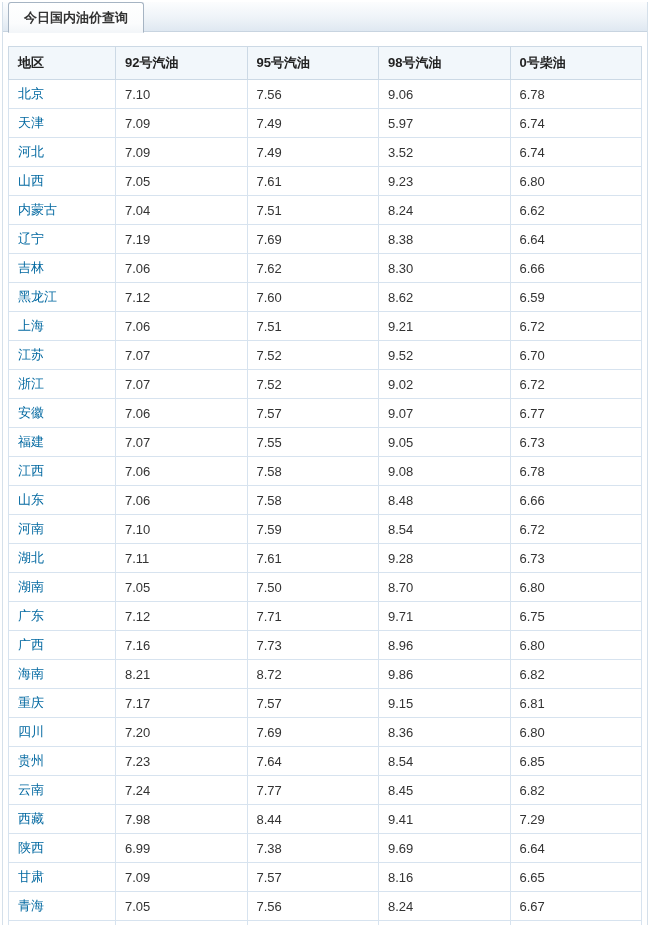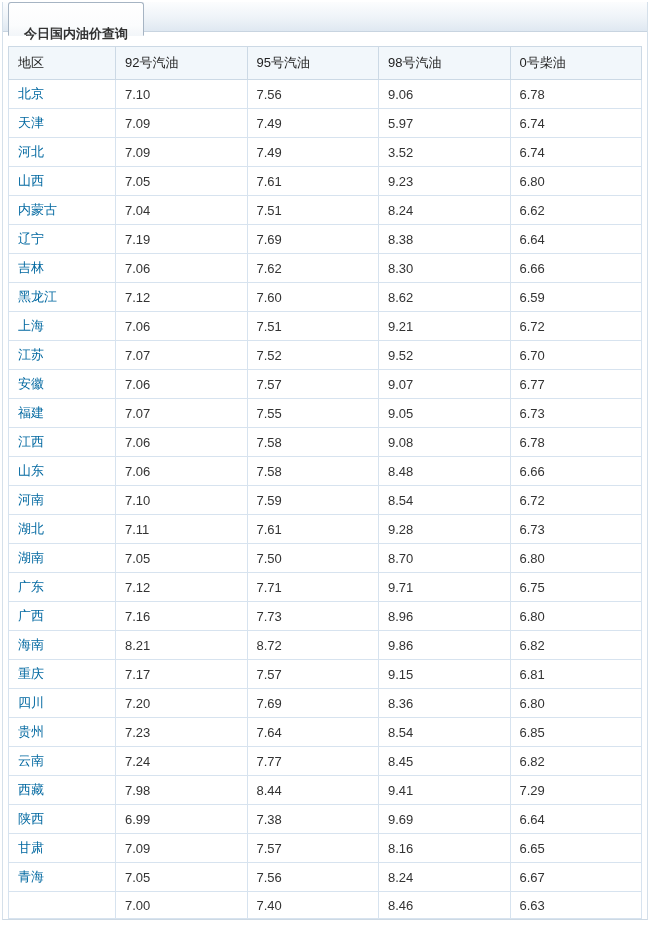--- a/index.html
+++ b/index.html
@@ -25,21 +25,21 @@
     border-bottom: 1px solid #c8d4e0;
     position: relative;
   }
   .tab {
     display: inline-block;
     position: absolute;
     left: 5px;
     top: 0;
     height: 31px;
     line-height: 29px;
-    padding: 16px 15px;
+    padding: 0 15px;
     background: linear-gradient(to bottom, #ffffff 0%, #fbfcfd 70%, #f3f6f9 100%);
     border: 1px solid #a6b4c3;
     border-bottom: 1px solid #f3f6f9;
     border-radius: 3px 3px 0 0;
     font-size: 13px;
     font-weight: bold;
     color: #333333;
     cursor: pointer;
   }
   .table-wrap { padding: 14px 5px 0 5px; }
@@ -47,21 +47,21 @@
     width: 100%;
     border-collapse: collapse;
     table-layout: fixed;
     font-size: 13px;
   }
   col.c-region { width: 107px; }
   table.price-table th {
     background: #f2f7fb;
     border: 1px solid #ccd9e5;
     color: #222222;
-    font-weight: normal;
+    font-weight: bold;
     text-align: left;
     padding: 7px 9px;
     font-size: 13px;
   }
   table.price-table td {
     border: 1px solid #d7e3ef;
     color: #333333;
     text-align: left;
     padding: 5px 9px;
     height: 27px;
@@ -164,20 +164,27 @@
             <td>6.72</td>
           </tr>
           <tr>
             <td><a class="region-link">江苏</a></td>
             <td>7.07</td>
             <td>7.52</td>
             <td>9.52</td>
             <td>6.70</td>
           </tr>
           <tr>
+            <td><a class="region-link">浙江</a></td>
+            <td>7.07</td>
+            <td>7.52</td>
+            <td>9.02</td>
+            <td>6.72</td>
+          </tr>
+          <tr>
             <td><a class="region-link">安徽</a></td>
             <td>7.06</td>
             <td>7.57</td>
             <td>9.07</td>
             <td>6.77</td>
           </tr>
           <tr>
             <td><a class="region-link">福建</a></td>
             <td>7.07</td>
             <td>7.55</td>

